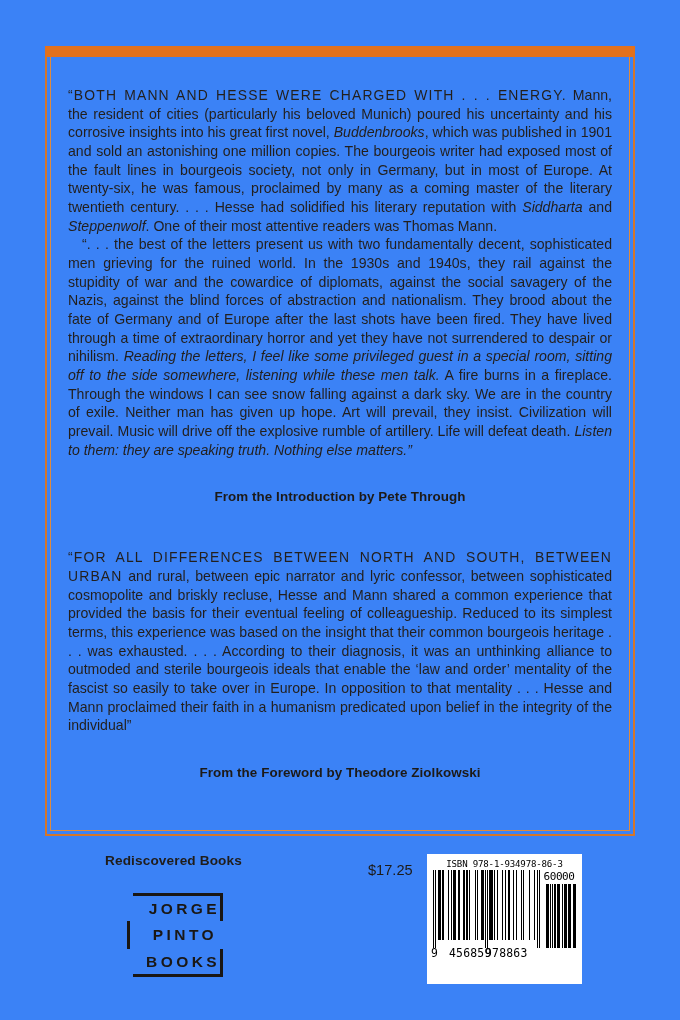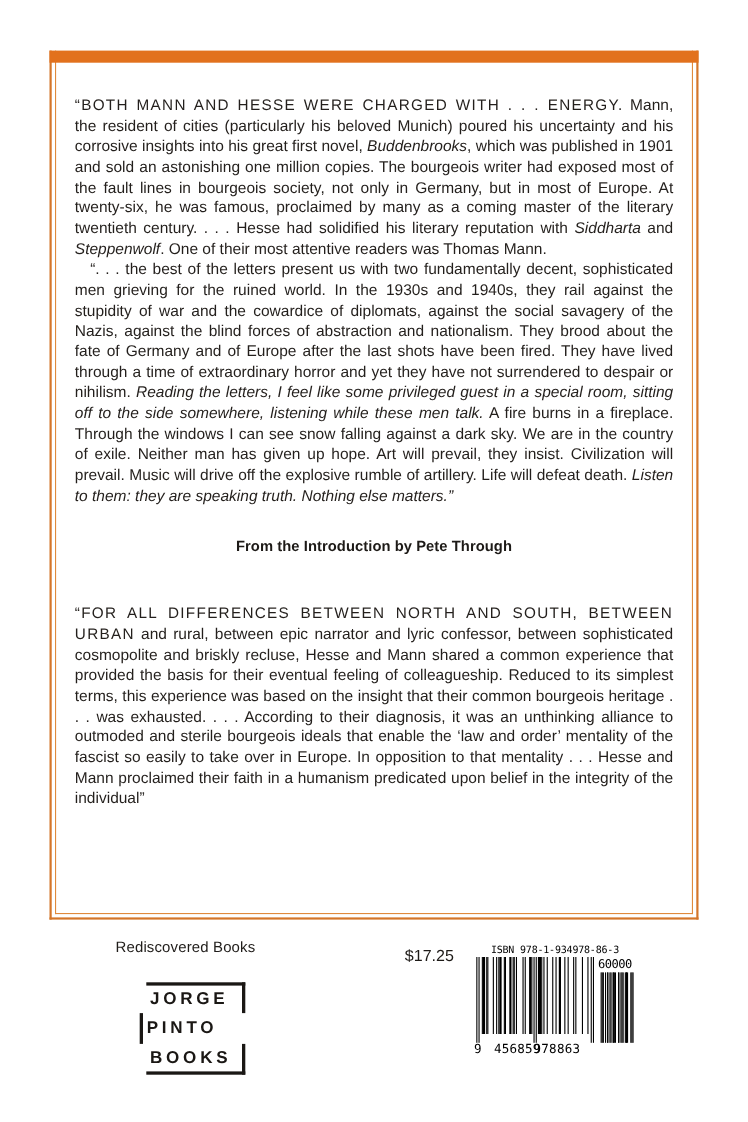--- a/index.html
+++ b/index.html
@@ -14,21 +14,21 @@
     overflow: hidden;
     position: relative;
   }
 
   
   .cover {
     position: absolute;
     left: 0; top: 0;
     width: 680px;
     height: 1020px;
-    background: #ffffff;
+    background: #3b82f6;
   }
 
   .frame {
     position: absolute;
     left: 45px;
     top: 46px;
     width: 590px;
     height: 790px;
     box-sizing: border-box;
     border-left: 2px solid #d4762a;
@@ -98,21 +98,21 @@
   .gap-1 { height: 30px; }
   .gap-2 { height: 44px; }
   .gap-3 { height: 30px; }
 
   
   .imprint {
     position: absolute;
     left: 105px;
     top: 853px;
     font-size: 13.6px;
-    font-weight: normal;
+    font-weight: bold;
     color: #201d1a;
     letter-spacing: 0.01em;
   }
 
   
   .logo {
     position: absolute;
     left: 127px;
     top: 893px;
     width: 96px;
@@ -121,21 +121,21 @@
     position: relative;
     height: 28px;
     box-sizing: border-box;
   }
   .logo-row span {
     position: absolute;
     left: 0;
     right: 0;
     top: 50%;
     transform: translateY(-50%);
-    text-align: left;
+    text-align: right;
     font-size: 15.5px;
     font-weight: bold;
     letter-spacing: 0.22em;
     text-indent: 0.22em;
     color: #1a1714;
     font-family: "Liberation Sans", sans-serif;
   }
   .logo-row-1 {
     border-top: 3px solid #1a1714;
     border-right: 3px solid #1a1714;
@@ -267,20 +267,21 @@
     <div class="attrib">From the Introduction by Pete Through</div>
 
     <div class="gap-2"></div>
 
     <div class="quote-block">
       <p><span class="lead">“FOR ALL DIFFERENCES BETWEEN NORTH AND SOUTH, BETWEEN URBAN</span><span> and rural, between epic narrator and lyric confessor, between sophisticated cosmopolite and briskly recluse, Hesse and Mann shared a common experience that provided the basis for their eventual feeling of colleagueship. Reduced to its simplest terms, this experience was based on the insight that their common bourgeois heritage . . . was exhausted. . . . According to their diagnosis, it was an unthinking alliance to outmoded and sterile bourgeois ideals that enable the ‘law and order’ mentality of the fascist so easily to take over in Europe. In opposition to that mentality . . . Hesse and Mann proclaimed their faith in a humanism predicated upon belief in the integrity of the individual”</span></p>
     </div>
 
     <div class="gap-3"></div>
 
+    <div class="attrib">From the Foreword by Theodore Ziolkowski</div>
 
   </div>
 
   <div class="imprint">Rediscovered Books</div>
 
   <div class="logo">
     <div class="logo-row logo-row-1">
         <span>JORGE</span>
       </div>
     <div class="logo-row logo-row-2">

